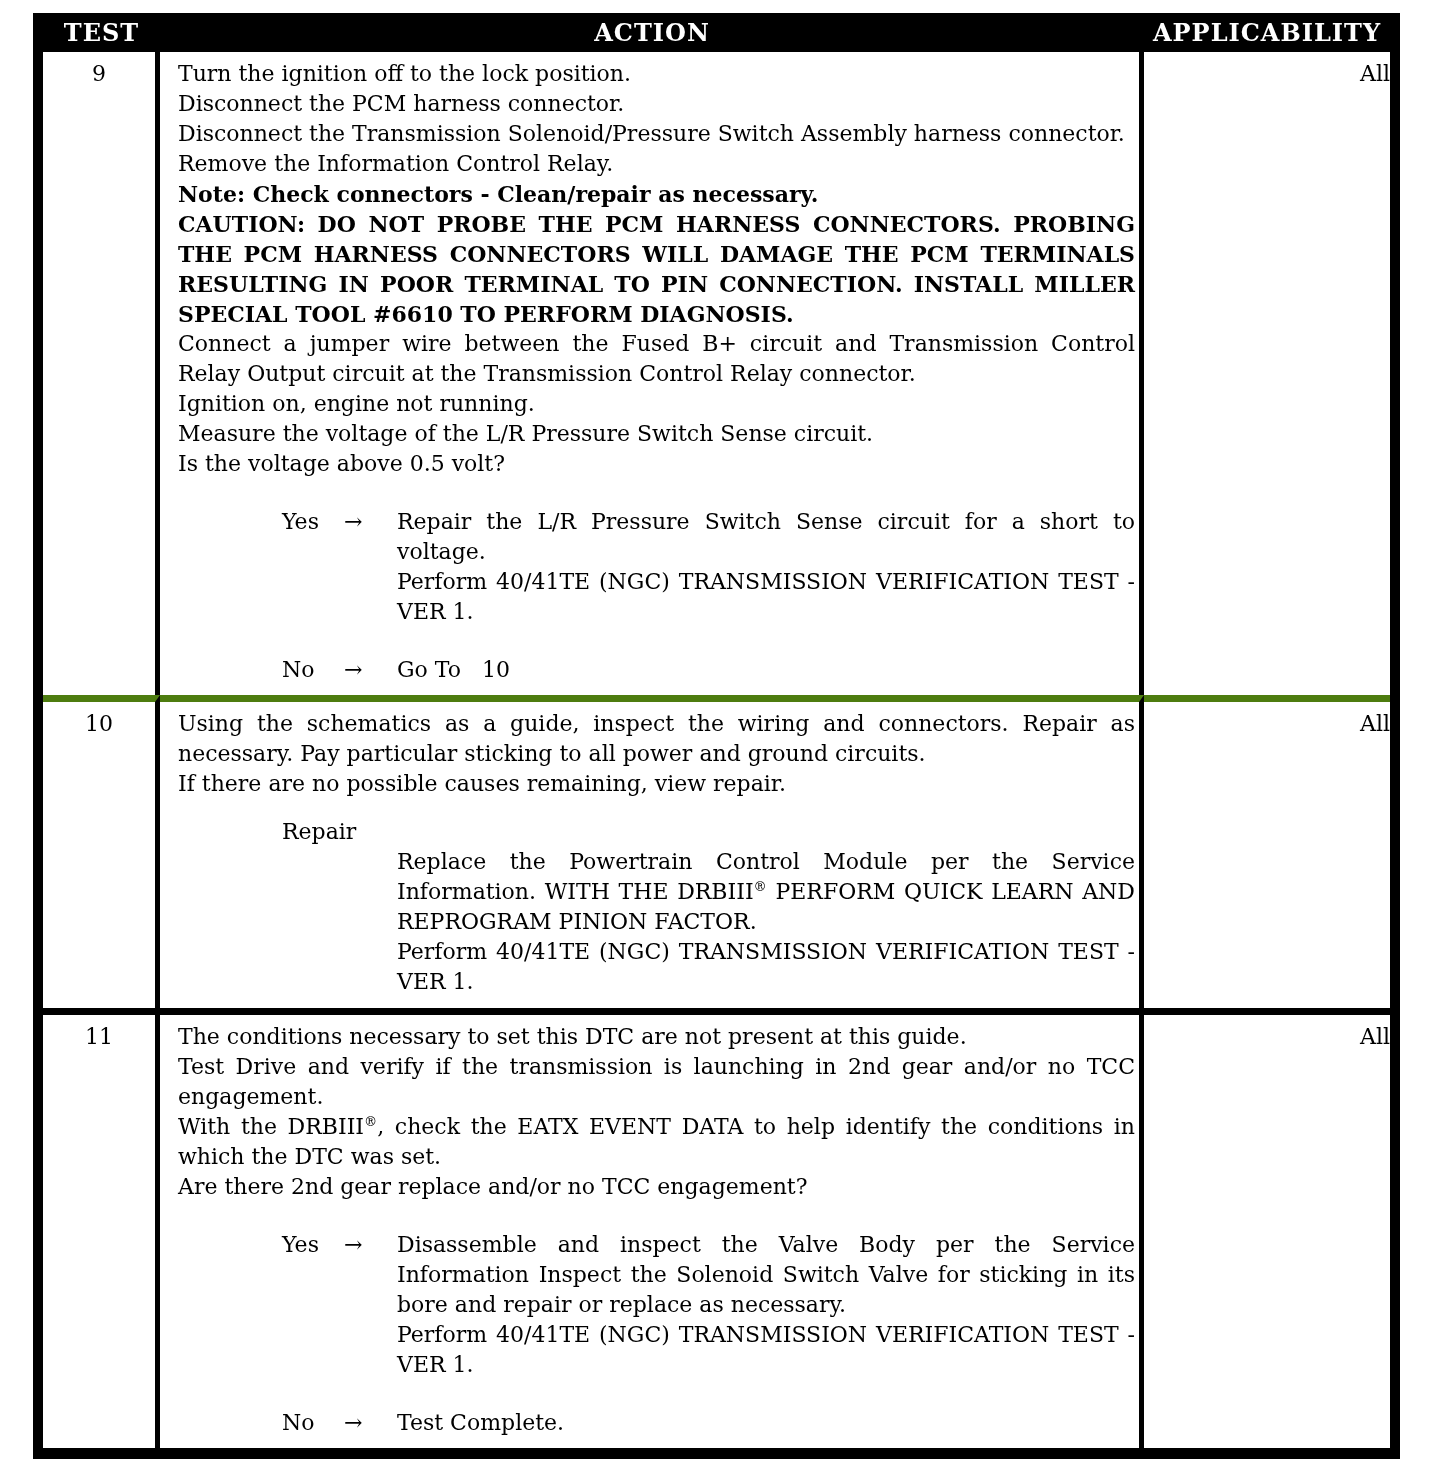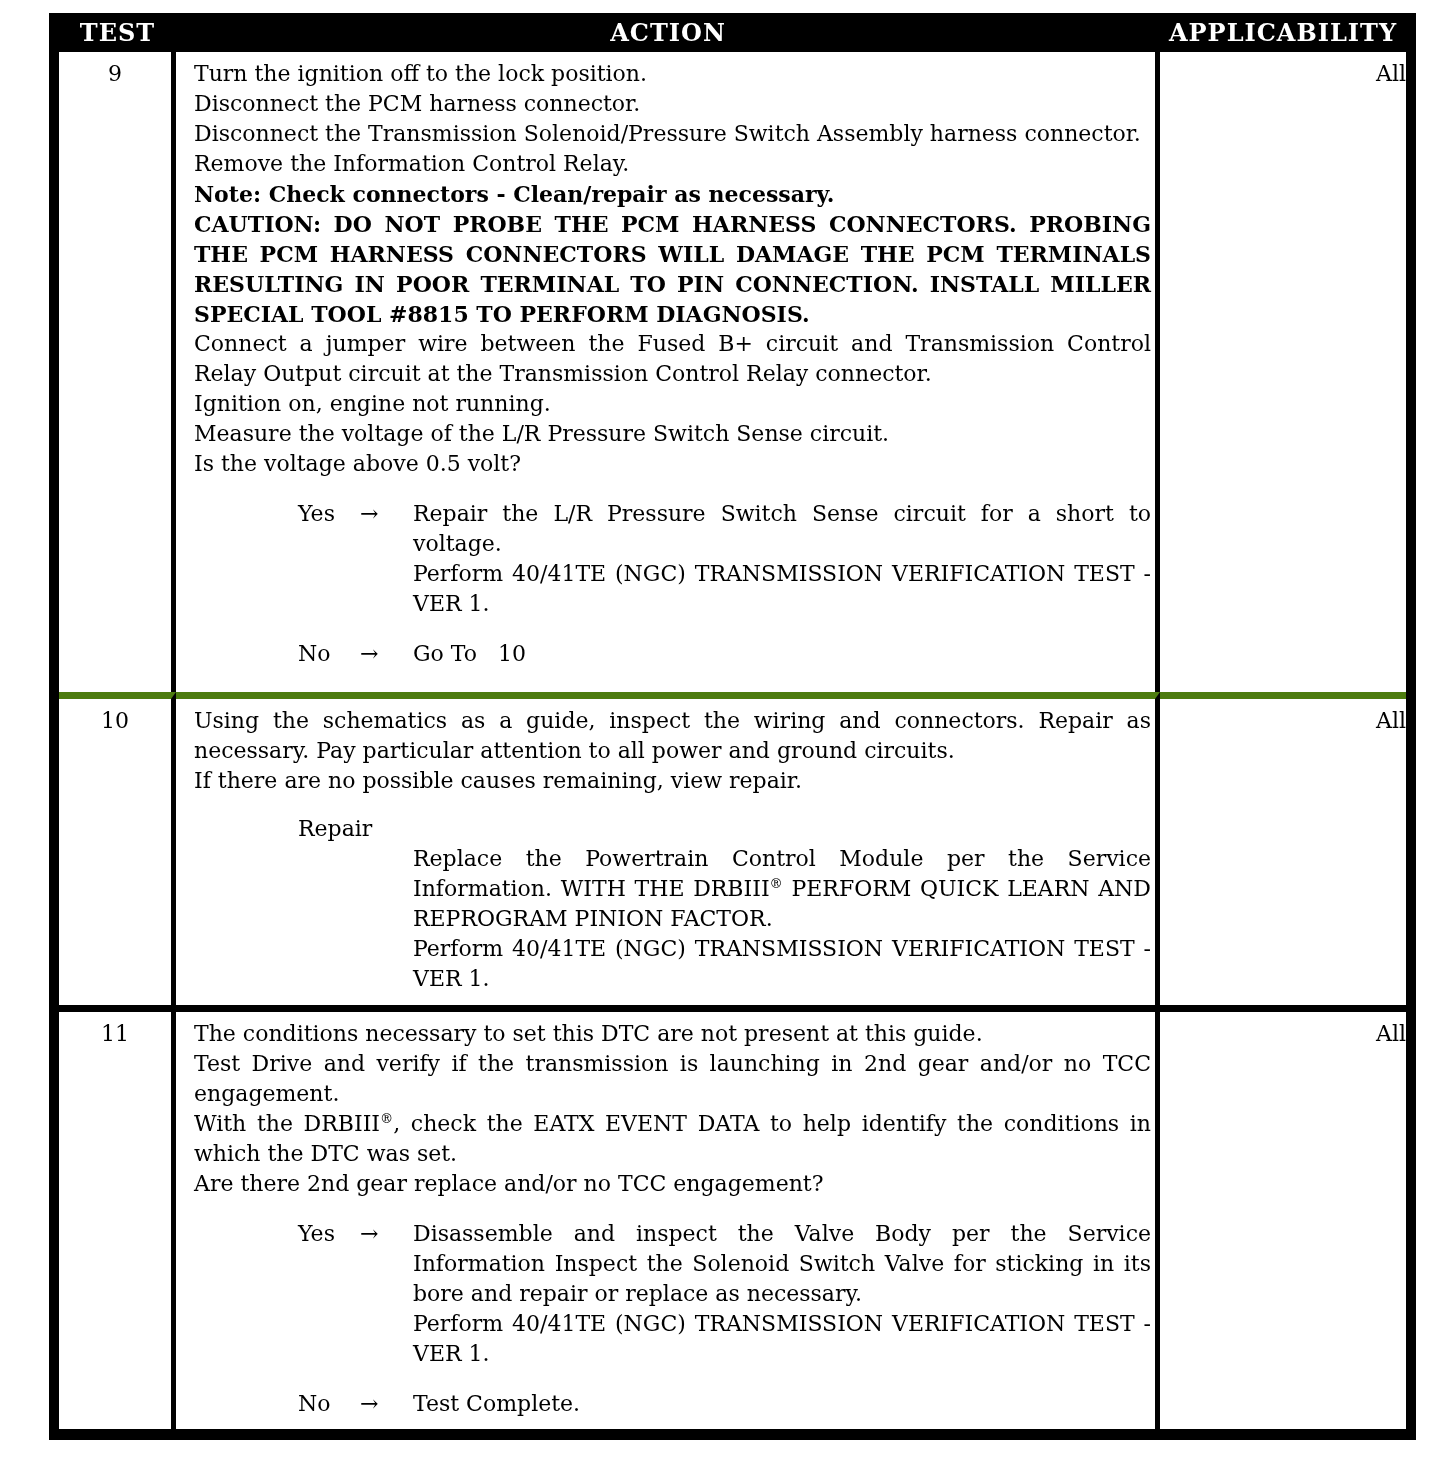--- a/index.html
+++ b/index.html
@@ -11,21 +11,21 @@
     position: relative;
     width: 1456px;
     height: 1474px;
     background: #ffffff;
     font-family: "DejaVu Serif", serif;
     color: #000000;
     overflow: hidden;
   }
   table.diag {
     position: absolute;
-    left: 49px;
+    left: 33px;
     top: 13px;
     width: 1367px;
     border-collapse: separate;
     border-spacing: 0;
     table-layout: fixed;
     border-style: solid;
     border-color: #000000;
     border-width: 0 10px 11px 10px;
     background: #14532d;
   }
@@ -70,21 +70,21 @@
   tr.r2 td { height: 368px; border-top: 7px solid #000000; }
   .p {
     margin: 0;
     text-align: justify;
   }
   .p.bold { font-weight: bold; }
   .answer {
     display: grid;
     grid-template-columns: 62px 53px 1fr;
     align-items: start;
-    margin: 20px 0 0 104px;
+    margin: 28px 0 0 104px;
   }
   .answer .result .p { text-align: justify; }
   .answer-label {
     margin: 18px 0 0 104px;
   }
   .answer-result {
     margin-left: 219px;
   }
   .answer-result .p { text-align: justify; }
   sup {
@@ -112,21 +112,21 @@
     </thead>
     <tbody id="rows-body">
         <tr class="body-row r0">
           <td class="test-cell"><span>9</span></td>
           <td class="action-cell">
             <div class="p">Turn the ignition off to the lock position.</div>
             <div class="p">Disconnect the PCM harness connector.</div>
             <div class="p">Disconnect the Transmission Solenoid/Pressure Switch Assembly harness connector.</div>
             <div class="p">Remove the Information Control Relay.</div>
             <div class="p bold">Note: Check connectors - Clean/repair as necessary.</div>
-            <div class="p bold">CAUTION: DO NOT PROBE THE PCM HARNESS CONNECTORS. PROBING THE PCM HARNESS CONNECTORS WILL DAMAGE THE PCM TERMINALS RESULTING IN POOR TERMINAL TO PIN CONNECTION. INSTALL MILLER SPECIAL TOOL #8815 TO PERFORM DIAGNOSIS.</div>
+            <div class="p bold">CAUTION: DO NOT PROBE THE PCM HARNESS CONNECTORS. PROBING THE PCM HARNESS CONNECTORS WILL DAMAGE THE PCM TERMINALS RESULTING IN POOR TERMINAL TO PIN CONNECTION. INSTALL MILLER SPECIAL TOOL #6610 TO PERFORM DIAGNOSIS.</div>
             <div class="p">Connect a jumper wire between the Fused B+ circuit and Transmission Control Relay Output circuit at the Transmission Control Relay connector.</div>
             <div class="p">Ignition on, engine not running.</div>
             <div class="p">Measure the voltage of the L/R Pressure Switch Sense circuit.</div>
             <div class="p">Is the voltage above 0.5 volt?</div>
             <div class="answer">
               <span class="label">Yes</span>
               <span class="arrow">→</span>
               <div class="result">
                 <div class="p">Repair the L/R Pressure Switch Sense circuit for a short to voltage.</div>
                 <div class="p">Perform 40/41TE (NGC) TRANSMISSION VERIFICATION TEST - VER 1.</div>
@@ -138,21 +138,21 @@
               <div class="result">
                 <div class="p">Go To&nbsp;&nbsp;&nbsp;10</div>
               </div>
             </div>
           </td>
           <td class="appl-cell"><span>All</span></td>
         </tr>
         <tr class="body-row r1">
           <td class="test-cell"><span>10</span></td>
           <td class="action-cell">
-            <div class="p">Using the schematics as a guide, inspect the wiring and connectors. Repair as necessary. Pay particular attention to all power and ground circuits.</div>
+            <div class="p">Using the schematics as a guide, inspect the wiring and connectors. Repair as necessary. Pay particular sticking to all power and ground circuits.</div>
             <div class="p">If there are no possible causes remaining, view repair.</div>
             <div class="answer-label">Repair</div>
             <div class="answer-result">
               <div class="p">Replace the Powertrain Control Module per the Service Information. WITH THE DRBIII<sup>®</sup> PERFORM QUICK LEARN AND REPROGRAM PINION FACTOR.</div>
               <div class="p">Perform 40/41TE (NGC) TRANSMISSION VERIFICATION TEST - VER 1.</div>
             </div>
           </td>
           <td class="appl-cell"><span>All</span></td>
         </tr>
         <tr class="body-row r2">

